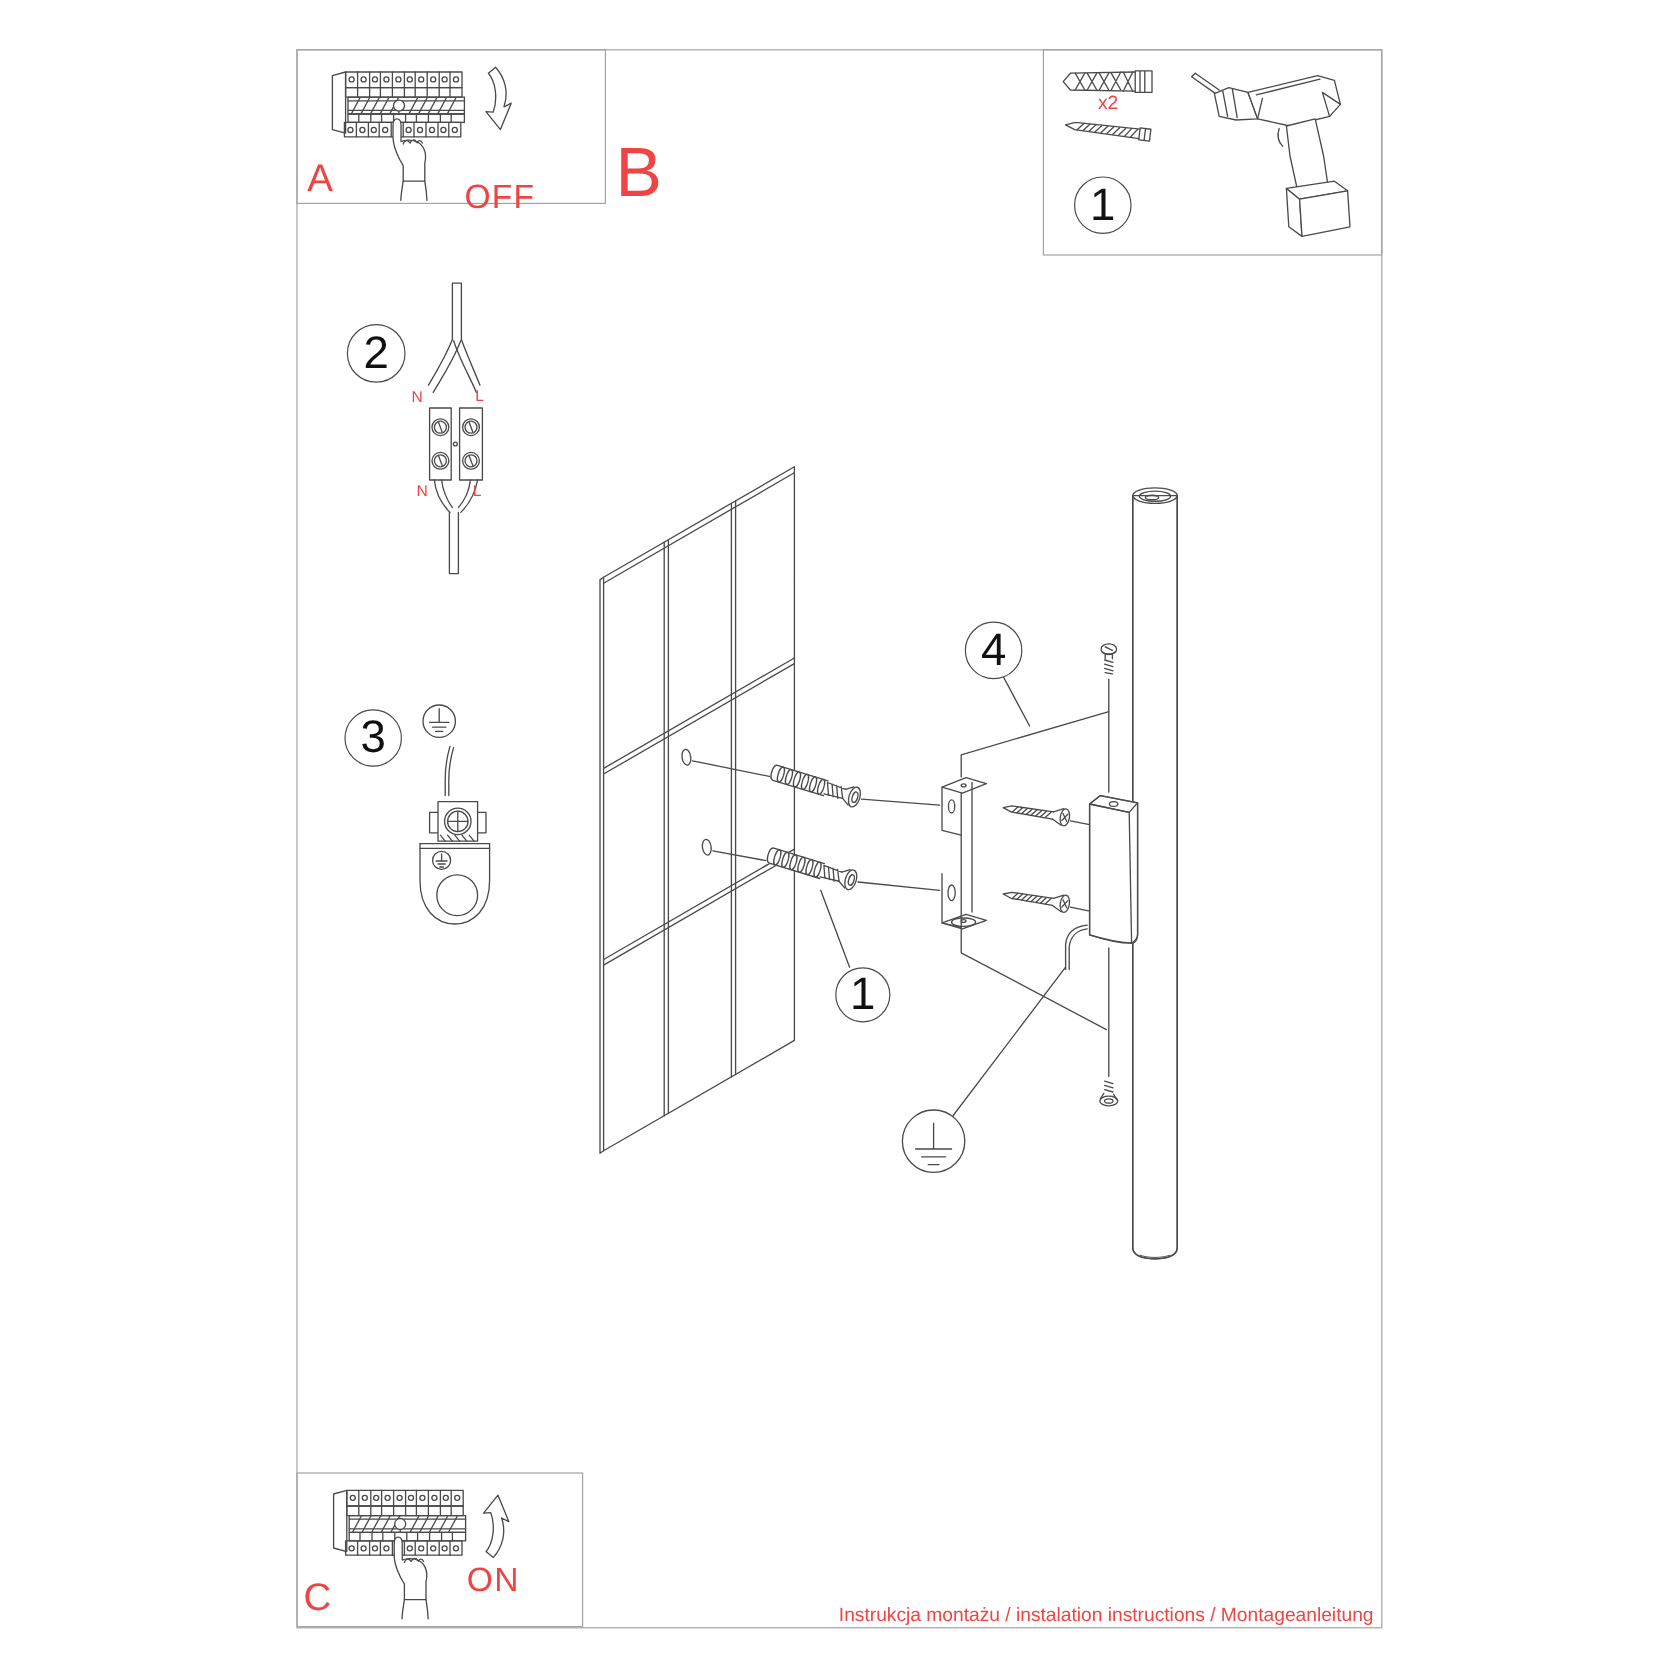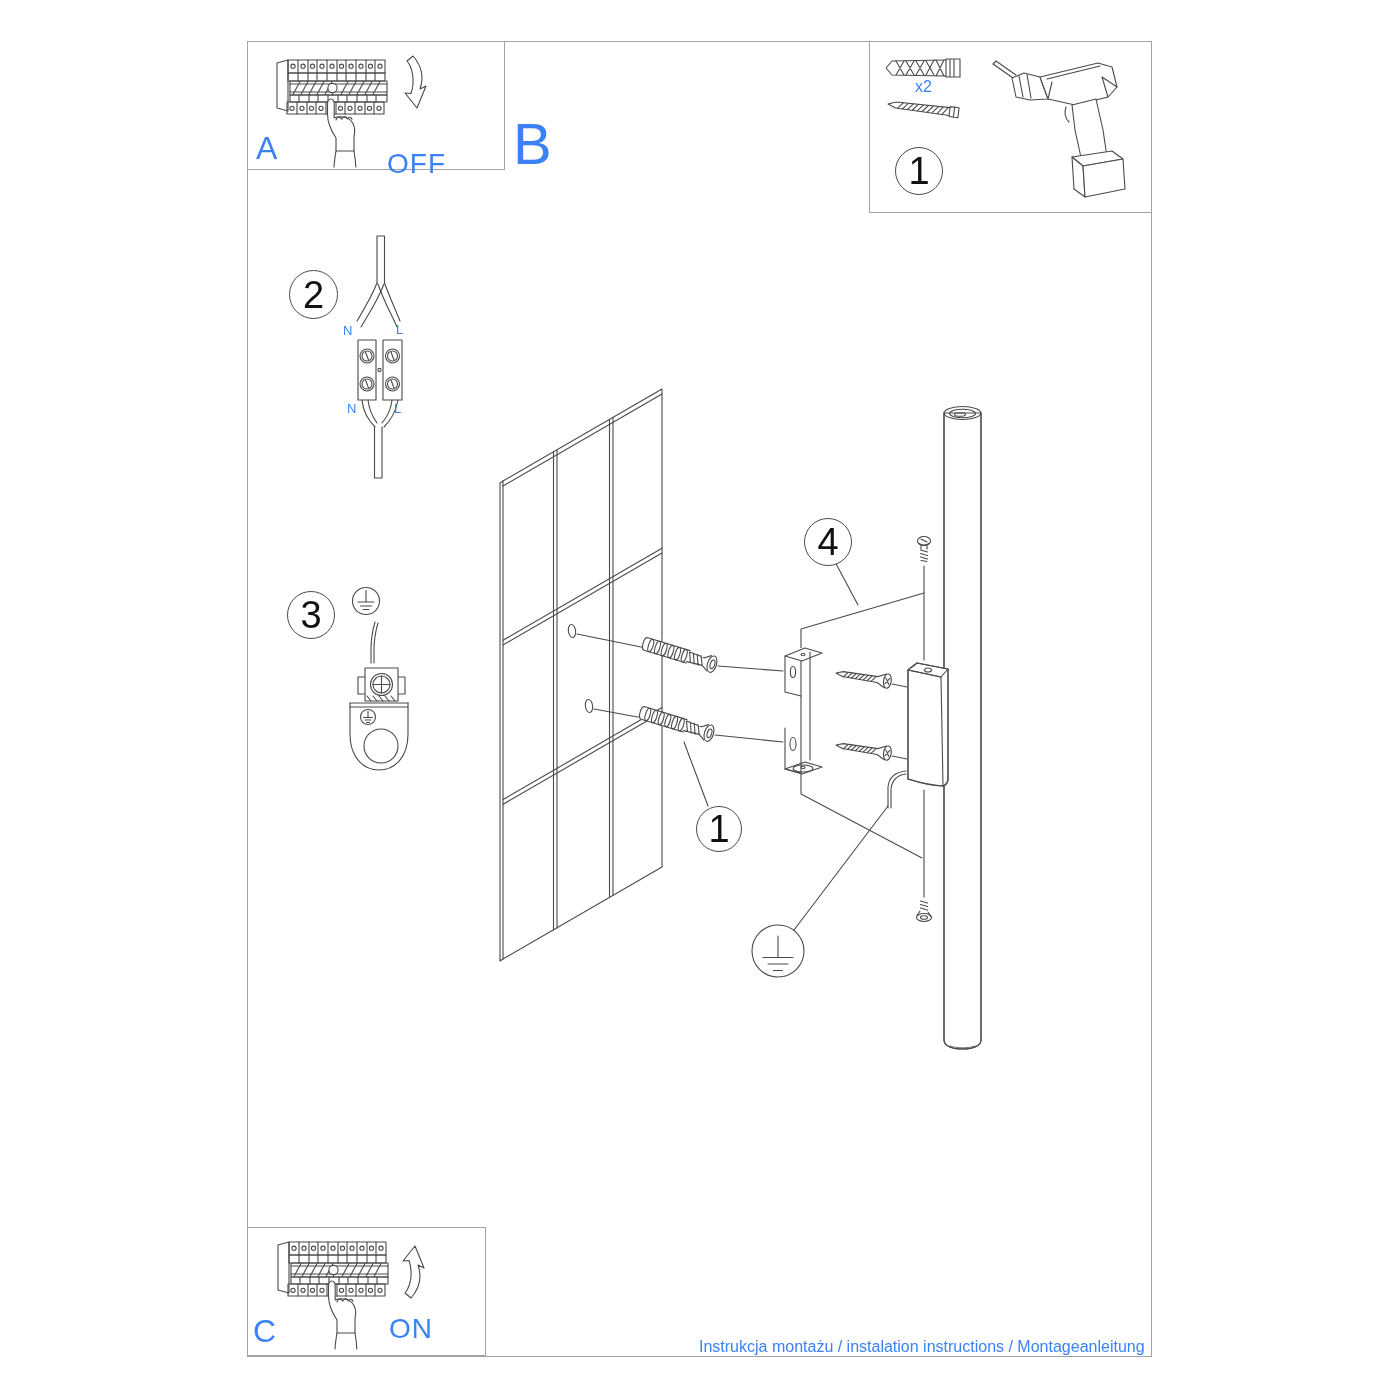--- a/index.html
+++ b/index.html
@@ -1,19 +1,19 @@
 <!DOCTYPE html>
 <html><head>
 <meta charset="utf-8">
 <style>
   html,body{margin:0;padding:0;background:#fff;}
   #canvas{position:relative;width:1400px;height:1400px;background:#fff;overflow:hidden;
           font-family:"Liberation Sans",sans-serif;color:#161616;}
   .frame{position:absolute;border:1px solid #a3a3a3;box-sizing:border-box;background:transparent;}
-  .lbl{position:absolute;white-space:pre;color:#3b82f6;}
+  .lbl{position:absolute;white-space:pre;color:#ef4444;}
   .badge{position:absolute;border:1.4px solid #4a4a4a;border-radius:50%;display:flex;
          align-items:center;justify-content:center;background:#fff;color:#111;}
   .badge span{font-size:38px;line-height:1;}
   svg{position:absolute;left:0;top:0;}
   .art{stroke:#4a4a4a;stroke-width:1.1;fill:none;stroke-linecap:round;stroke-linejoin:round;}
 </style>
 </head>
 <body>
 
 <div id="canvas">
@@ -245,21 +245,21 @@
         <path d="M778,936 V957.5 M763,957.5 H793 M768,964 H788 M773.5,970.5 H782.5"></path>
       </g>
       <path d="M794,930 L888,806"></path>
     </g>
   </svg>
 
   <div class="lbl" style="left:256px;top:130px;font-size:32px;">A</div>
   <div class="lbl" style="left:387px;top:120px;font-size:28px;letter-spacing:1px;margin-top:28px;">OFF</div>
   <div class="lbl" style="left:513px;top:110px;font-size:58px;">B</div>
   <div class="lbl" style="left:253px;top:1313px;font-size:32px;">C</div>
-  <div class="lbl" style="left:389px;top:1301px;font-size:28px;letter-spacing:1px;margin-top:12px;">ON</div>
+  <div class="lbl" style="left:389px;top:1301px;font-size:28px;letter-spacing:1px;">ON</div>
   <div class="lbl" style="left:915px;top:78px;font-size:16px;">x2</div>
 
   <div class="lbl" style="left:343px;top:323px;font-size:13px;">N</div>
   <div class="lbl" style="left:396px;top:322px;font-size:13px;">L</div>
   <div class="lbl" style="left:347px;top:401px;font-size:13px;">N</div>
   <div class="lbl" style="left:394px;top:401px;font-size:13px;">L</div>
 
   <div class="badge" style="left:895px;top:147px;width:46px;height:46px;">
     <span>1</span>
     </div>

